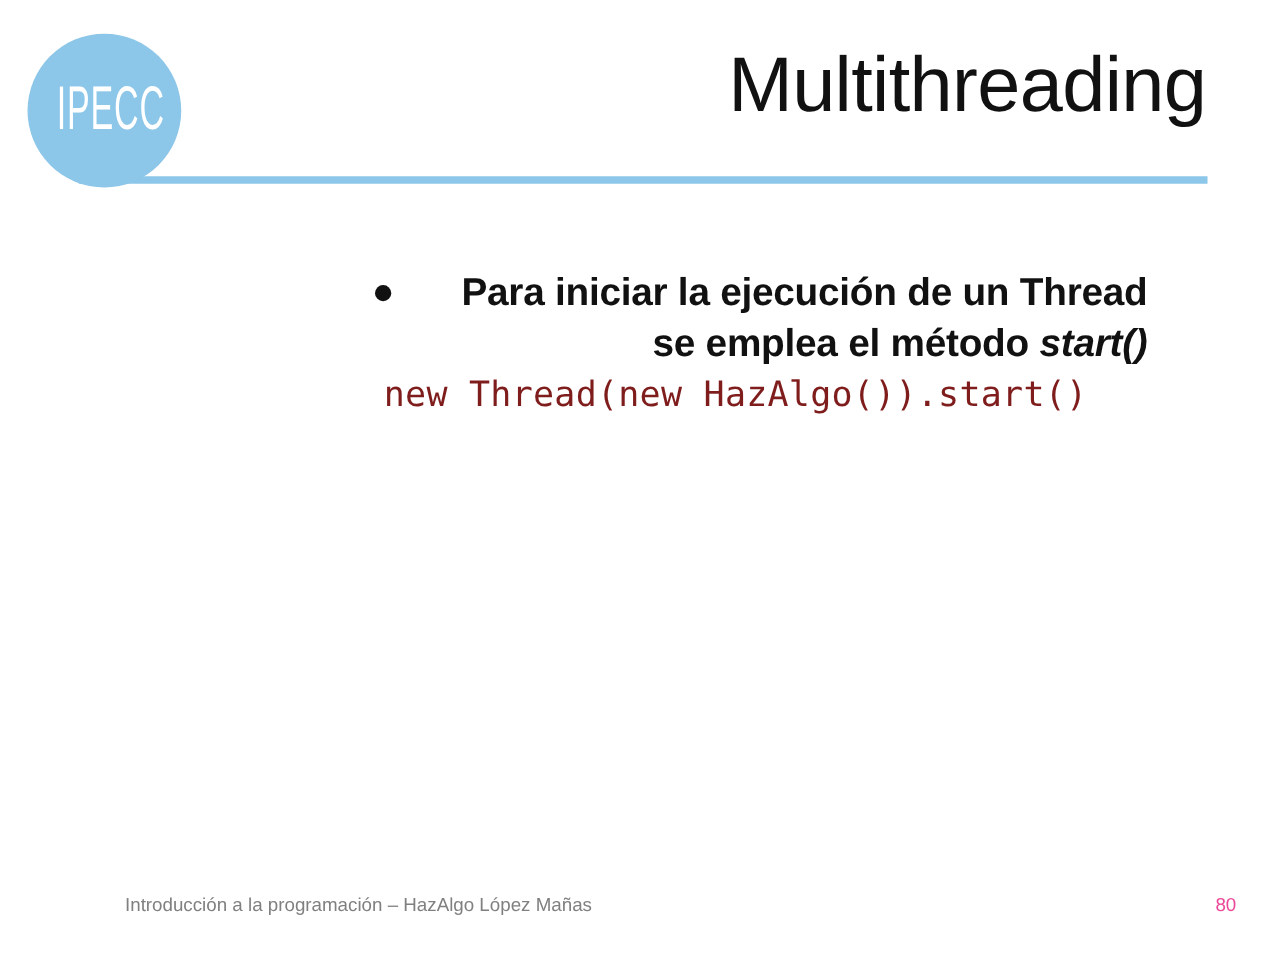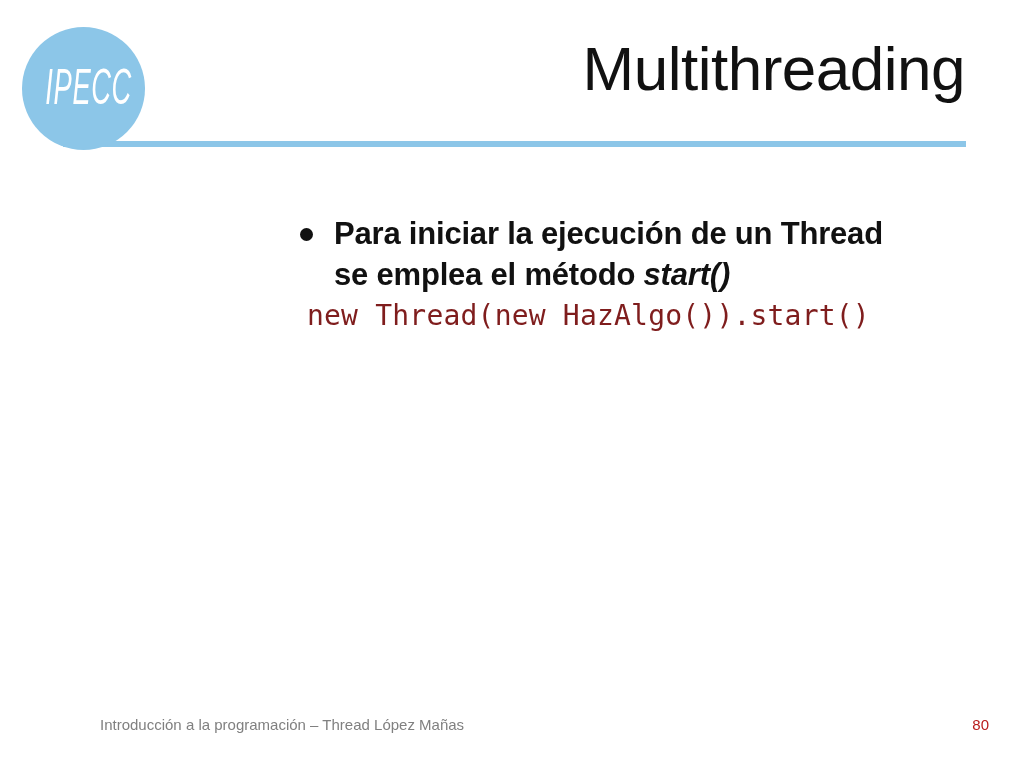--- a/index.html
+++ b/index.html
@@ -27,21 +27,20 @@
   
   .logo-circle {
     position: absolute;
     left: 22px;
     top: 27px;
     width: 123px;
     height: 123px;
     border-radius: 50%;
     background: #8CC6E8;
     z-index: 3;
-    font-style: italic;
   }
   .logo-text {
     position: absolute;
     left: 0;
     top: 36px;
     width: 123px;
     text-align: center;
     color: #ffffff;
     font-family: "Liberation Sans", sans-serif;
     font-size: 44px;
@@ -74,20 +73,21 @@
     background: #8CC6E8;
     z-index: 1;
   }
 
   
   .bullet-block {
     position: absolute;
     left: 298px;
     top: 213px;
     width: 620px;
+    text-align: right;
   }
   .bullet-row {
     position: relative;
     padding-left: 36px;
   }
   .bullet-dot {
     position: absolute;
     left: 2px;
     top: 15px;
     width: 13px;
@@ -150,21 +150,21 @@
     color: #808080;
     white-space: nowrap;
   }
   .footer-page {
     position: absolute;
     right: 35px;
     top: 715px;
     font-family: "Liberation Sans", sans-serif;
     font-size: 15px;
     line-height: 20px;
-    color: #b91c1c;
+    color: #ec4899;
     text-align: right;
   }
 </style>
 </head>
 <body>
 
 <div class="slide">
 
   <div class="logo-circle">
     <div class="logo-text">IPECC</div>
@@ -177,16 +177,16 @@
   <div class="bullet-block">
     <div class="bullet-row">
       <span class="bullet-dot"></span>
       <span class="bullet-text"><span>Para iniciar la ejecución de un Thread se emplea el método </span><span class="mono-italic">start()</span></span>
     </div>
   </div>
 
   <div class="code-line">new Thread(new HazAlgo()).start()</div>
 
 
-  <div class="footer-text">Introducción a la programación – Thread López Mañas</div>
+  <div class="footer-text">Introducción a la programación – HazAlgo López Mañas</div>
   <div class="footer-page">80</div>
 
 </div>
 
 </body></html>

